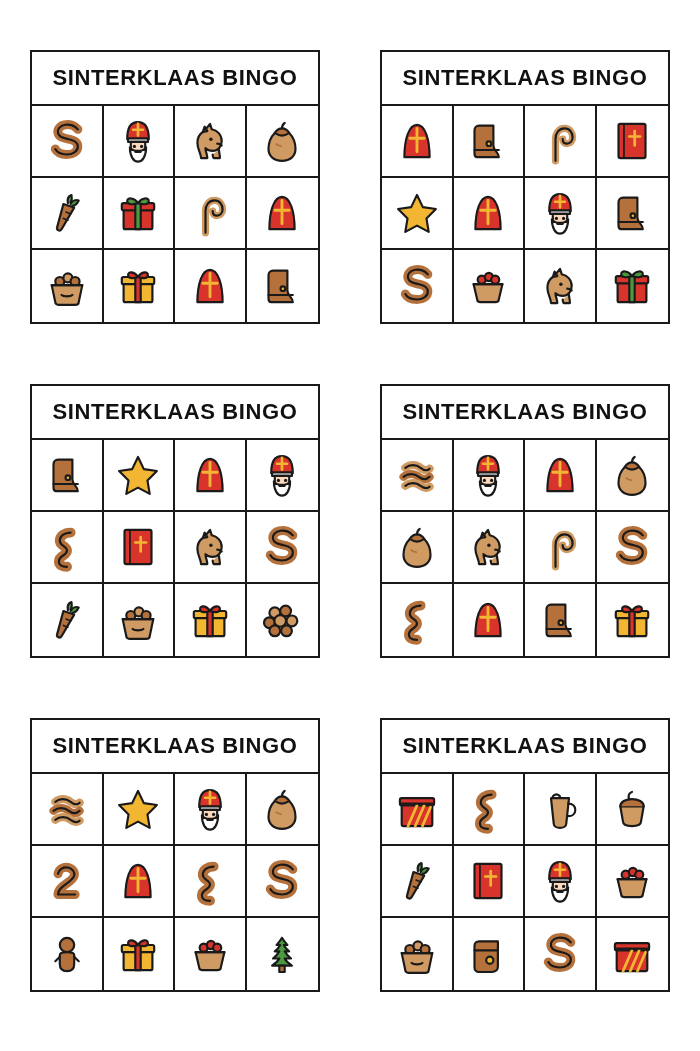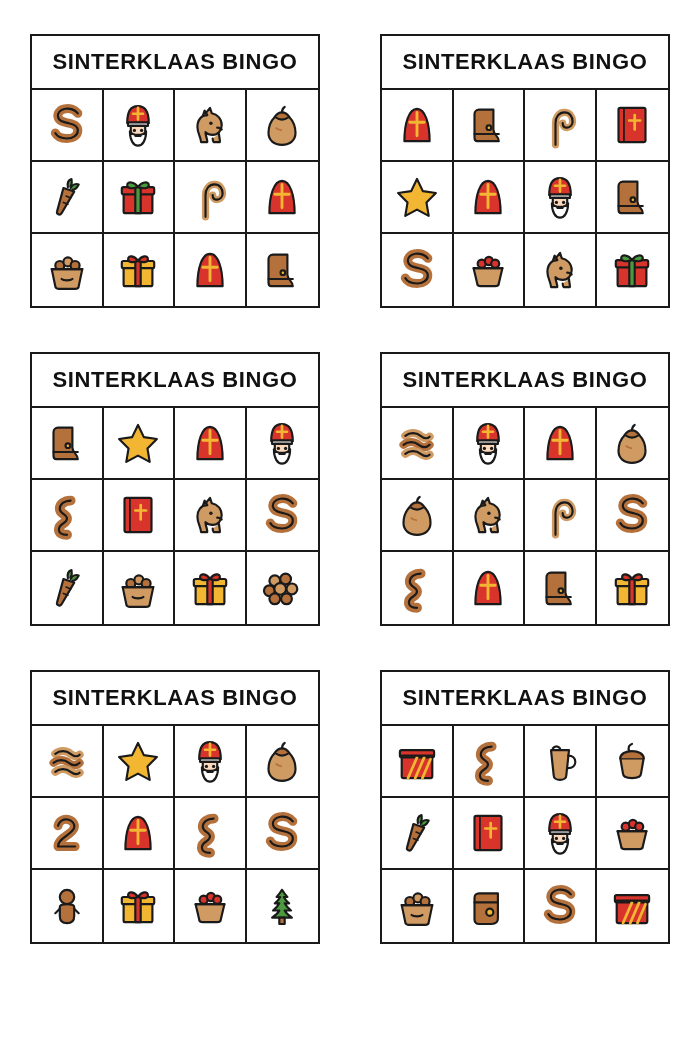--- a/index.html
+++ b/index.html
@@ -19,20 +19,21 @@
     box-sizing: border-box;
     padding: 34px 30px 30px 30px;
     display: flex;
     flex-direction: column;
     justify-content: flex-start;
   }
   .card-row {
     display: flex;
     justify-content: space-between;
     margin-bottom: 44px;
+    margin-top: 16px;
   }
   .card-row:last-child { margin-bottom: 0; }
 
   .bingo-card {
     width: 290px;
     border: 2px solid #1a1a1a;
     box-sizing: border-box;
     background: #fff;
   }
   .card-title {

